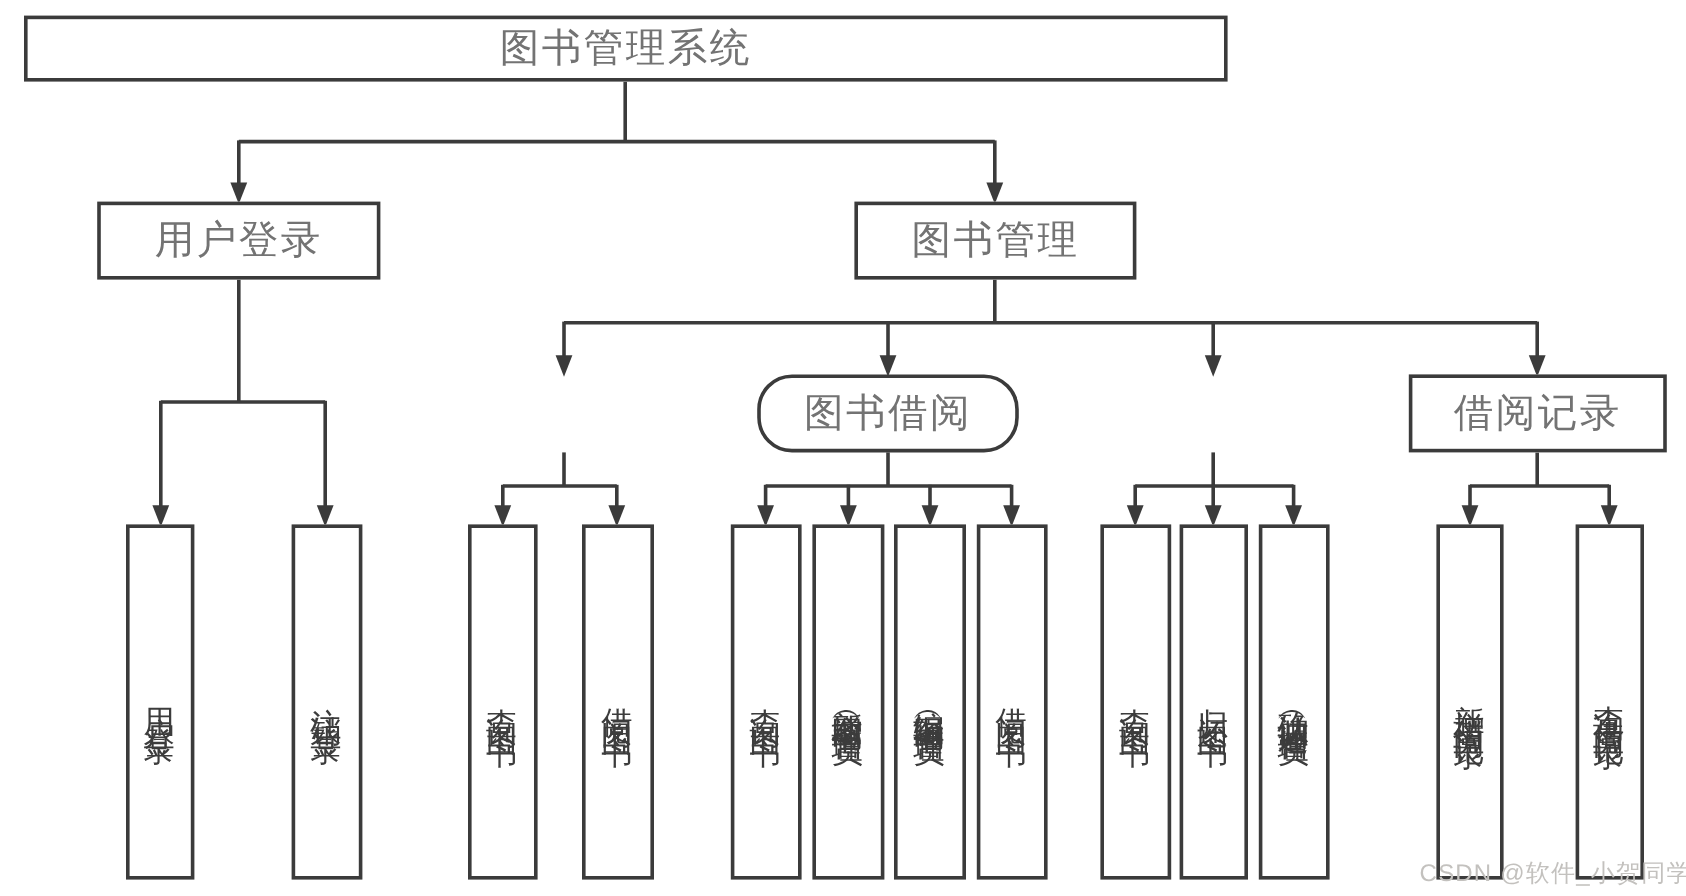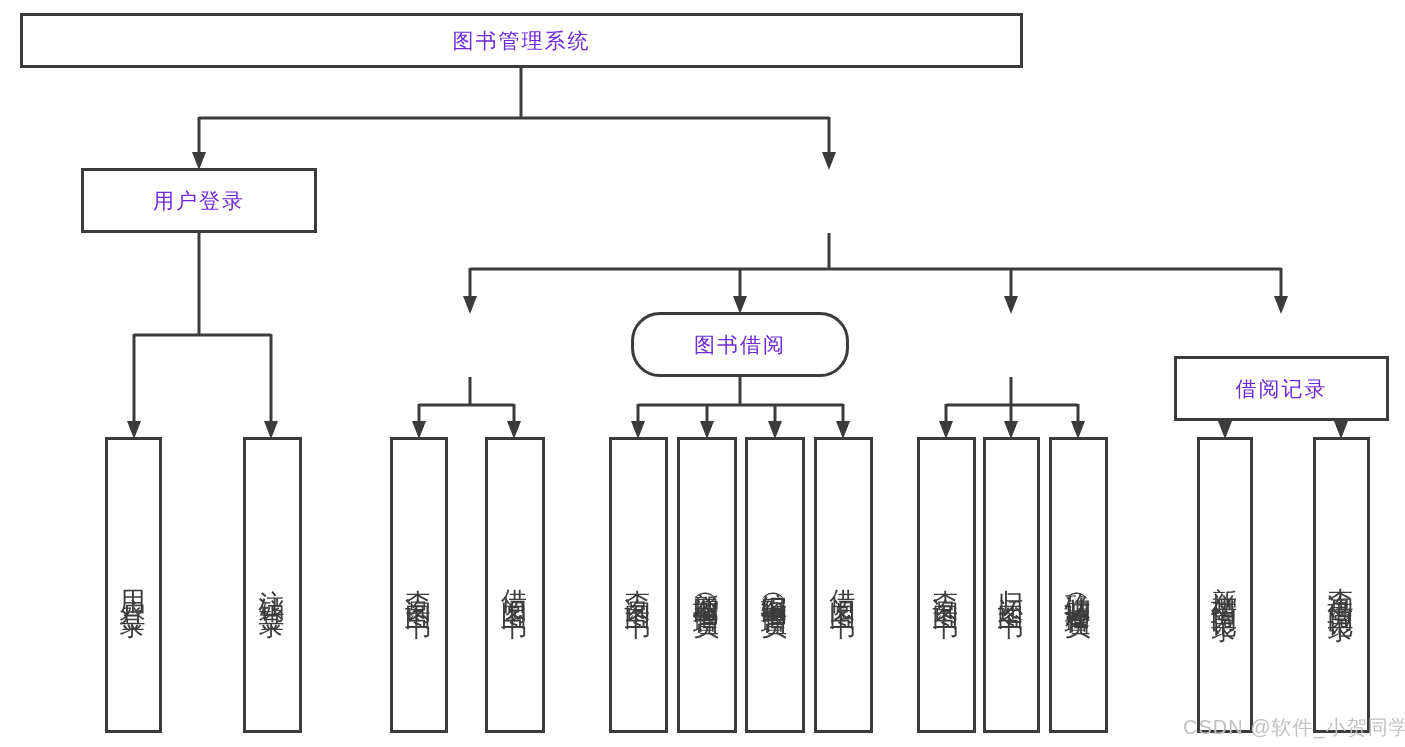--- a/index.html
+++ b/index.html
@@ -18,22 +18,22 @@
     width: 1405px; height: 747px;
     z-index: 1;
   }
   .node {
     position: absolute;
     border: 3px solid #3b3b3b;
     background: #ffffff;
     display: flex;
     align-items: center;
     justify-content: center;
-    font-size: 21px;
-    color: #6d28d9;
+    font-size: 33px;
+    color: #737373;
     letter-spacing: 2px;
     z-index: 2;
     white-space: nowrap;
   }
   .vnode {
     position: absolute;
     border: 3px solid #3b3b3b;
     background: #ffffff;
     display: flex;
     align-items: center;
@@ -126,23 +126,24 @@
       <polygon points="1004,421 1018,421 1011,439"></polygon>
       <polygon points="1071,421 1085,421 1078,439"></polygon>
       <polygon points="1218,421 1232,421 1225,439"></polygon>
       <polygon points="1334,421 1348,421 1341,439"></polygon>
     </g>
   </svg>
 
   <div class="node" style="left:20px; top:13px; width:1003px; height:55px;">图书管理系统</div>
 
   <div class="node" style="left:81px; top:168px; width:236px; height:65px;">用户登录</div>
+  <div class="node" style="left:712px; top:168px; width:235px; height:65px;">图书管理</div>
 
   <div class="node" style="left:631px; top:312px; width:218px; height:65px;border-radius:29px;">图书借阅</div>
-  <div class="node" style="left:1174px; top:312px; width:215px; height:65px;margin-top:44px;">借阅记录</div>
+  <div class="node" style="left:1174px; top:312px; width:215px; height:65px;">借阅记录</div>
 
   <div class="vnode sp-wide" style="left:105px; width:57px;">用户登录</div>
   <div class="vnode sp-wide" style="left:243px; width:59px;">注销登录</div>
 
   <div class="vnode sp-wide" style="left:390px; width:58px;">查询图书</div>
   <div class="vnode sp-wide" style="left:485px; width:60px;">借阅图书</div>
 
   <div class="vnode sp-wide" style="left:609px; width:59px;">查询图书</div>
   <div class="vnode sp-narrow" style="left:677px; width:60px;">新增图书（管理员）</div>
   <div class="vnode sp-narrow" style="left:745px; width:60px;">编辑图书（管理员）</div>

